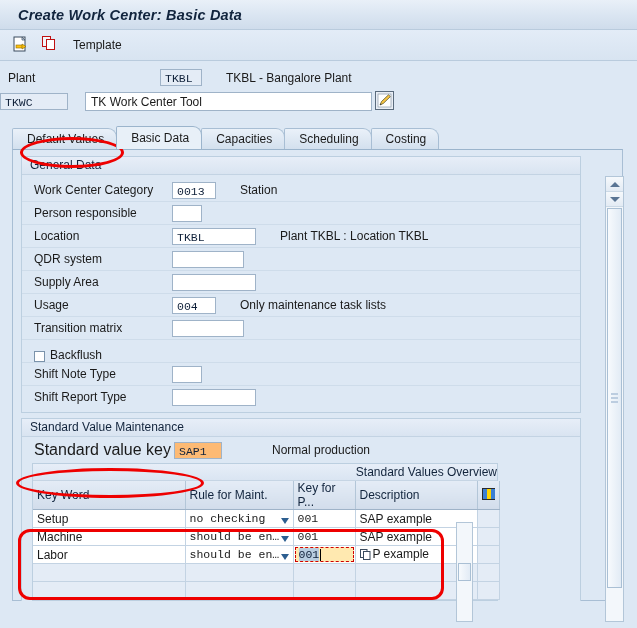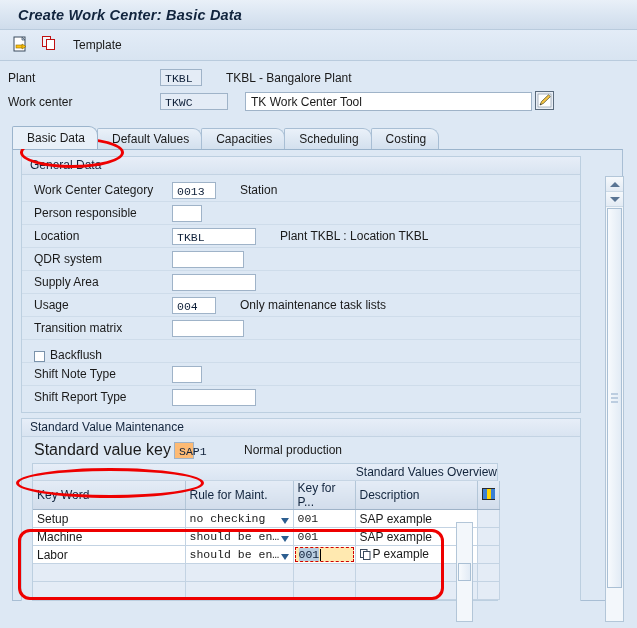--- a/index.html
+++ b/index.html
@@ -118,21 +118,21 @@
   .chk{
     width:11px;height:11px;background:#fff;border:1px solid #7b93ab;
     margin-right:5px;box-sizing:border-box;
   }
 
   
   .svm{margin-top:5px;}
   .svkey-row{display:flex;align-items:center;height:22px;padding-left:12px;background:#dde8f4;}
   .svkey-label{width:140px;font-size:16px;}
   .svkey-val{
-    width:20px;background:#fdba74;border:1px solid #9fb3c8;
+    width:48px;background:#fdba74;border:1px solid #9fb3c8;
     height:17px;line-height:17px;padding:0 4px;box-sizing:border-box;
     font-family:"Liberation Mono",monospace;font-size:11.5px;color:#10213a;
   }
   .svkey-desc{margin-left:50px;font-size:12px;}
 
   
   .tblwrap{margin:2px 0 0 10px;border:1px solid #bccfe0;background:#e5edf7;width:466px;box-sizing:border-box;}
   .tbl-title{
     height:16px;line-height:16px;
     background:linear-gradient(to bottom,#e7eef8,#dae5f2);
@@ -229,42 +229,41 @@
     </div>
   </div>
 
   <div class="hdr">
     <div class="hrow">
       <span class="hlabel">Plant</span>
       <span class="ro-field f-plant">TKBL</span>
       <span class="hdesc">TKBL - Bangalore Plant</span>
     </div>
     <div class="hrow">
-      <span class="hlabel">Work center</span>
       <span class="ro-field f-wc">TKWC</span>
       <span class="wc-desc-wrap">
         <span class="wc-desc">TK Work Center Tool</span>
         <span>
           <svg width="19" height="19" viewBox="0 0 19 19">
             <rect x="0.5" y="0.5" width="18" height="18" fill="#e9eef5" stroke="#5a6b7d"></rect>
             <rect x="3" y="3" width="13" height="13" fill="#ffffff" stroke="#8a99aa" stroke-width="0.7"></rect>
             <path d="M5 14 L6.5 10.5 L13.5 3.8 L15.4 5.6 L8.4 12.4 Z" fill="#f5c342" stroke="#4a4a2a" stroke-width="0.7"></path>
             <path d="M5 14 L6.5 13.6 L5.6 12.6 Z" fill="#333"></path>
           </svg>
         </span>
       </span>
     </div>
   </div>
 
   <div class="tabstrip">
+    <div class="tab">
+      <span>Default Values</span>
+    </div>
     <div class="tab sel">
       <span>Basic Data</span>
-    </div>
-    <div class="tab">
-      <span>Default Values</span>
     </div>
     <div class="tab">
       <span>Capacities</span>
     </div>
     <div class="tab">
       <span>Scheduling</span>
     </div>
     <div class="tab">
       <span>Costing</span>
     </div>

